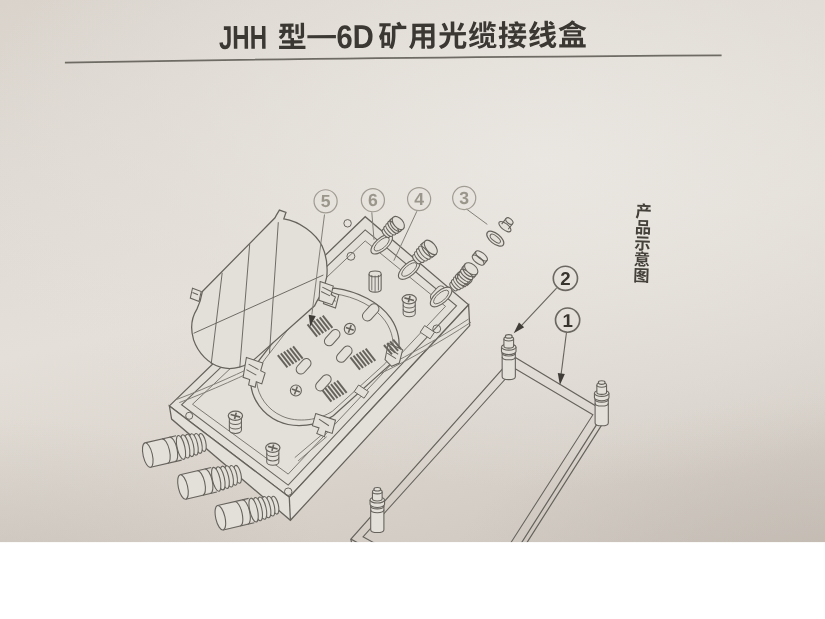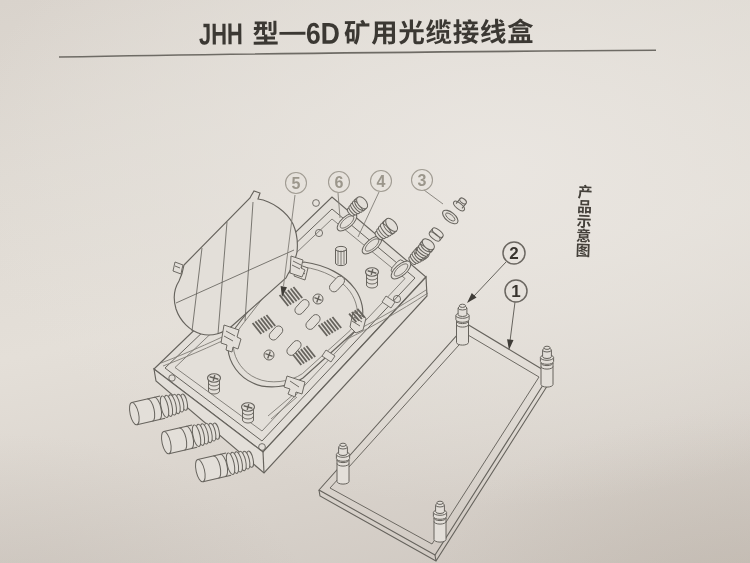--- a/index.html
+++ b/index.html
@@ -1,15 +1,15 @@
 <!DOCTYPE html>
 <html><head><meta charset="utf-8">
 <style>
 html,body{margin:0;padding:0}
-.page{position:relative;width:750px;height:563px;overflow:hidden;
+.page{position:relative;width:750px;height:493px;overflow:hidden;
 background:
 radial-gradient(95% 80% at 66% 30%, rgba(234,230,225,0.95) 0%, rgba(229,225,219,0.6) 45%, rgba(229,225,219,0) 75%),
 radial-gradient(70% 55% at 0% 110%, rgba(190,182,174,0.5) 0%, rgba(190,182,174,0) 60%),
 radial-gradient(75% 60% at 100% 110%, rgba(184,175,164,0.55) 0%, rgba(184,175,164,0) 62%),
 linear-gradient(168deg, #d9d3cc 0%, #dfdad3 25%, #e4dfd8 50%, #d9d3cc 75%, #cdc6bf 100%);
 }
 </style></head>
 <body>
 <div class="page">
 <svg width="750" height="563" viewBox="0 0 750 563" style="position:absolute;top:0;left:0;filter:blur(0.3px)">

